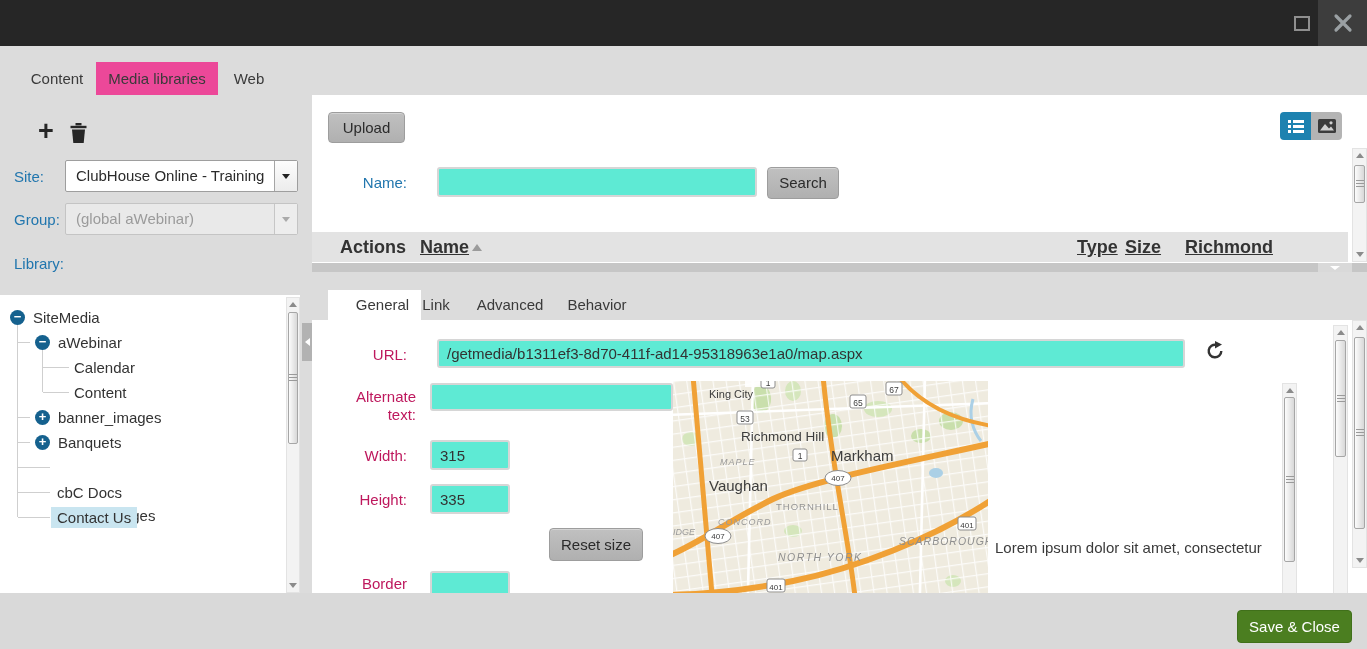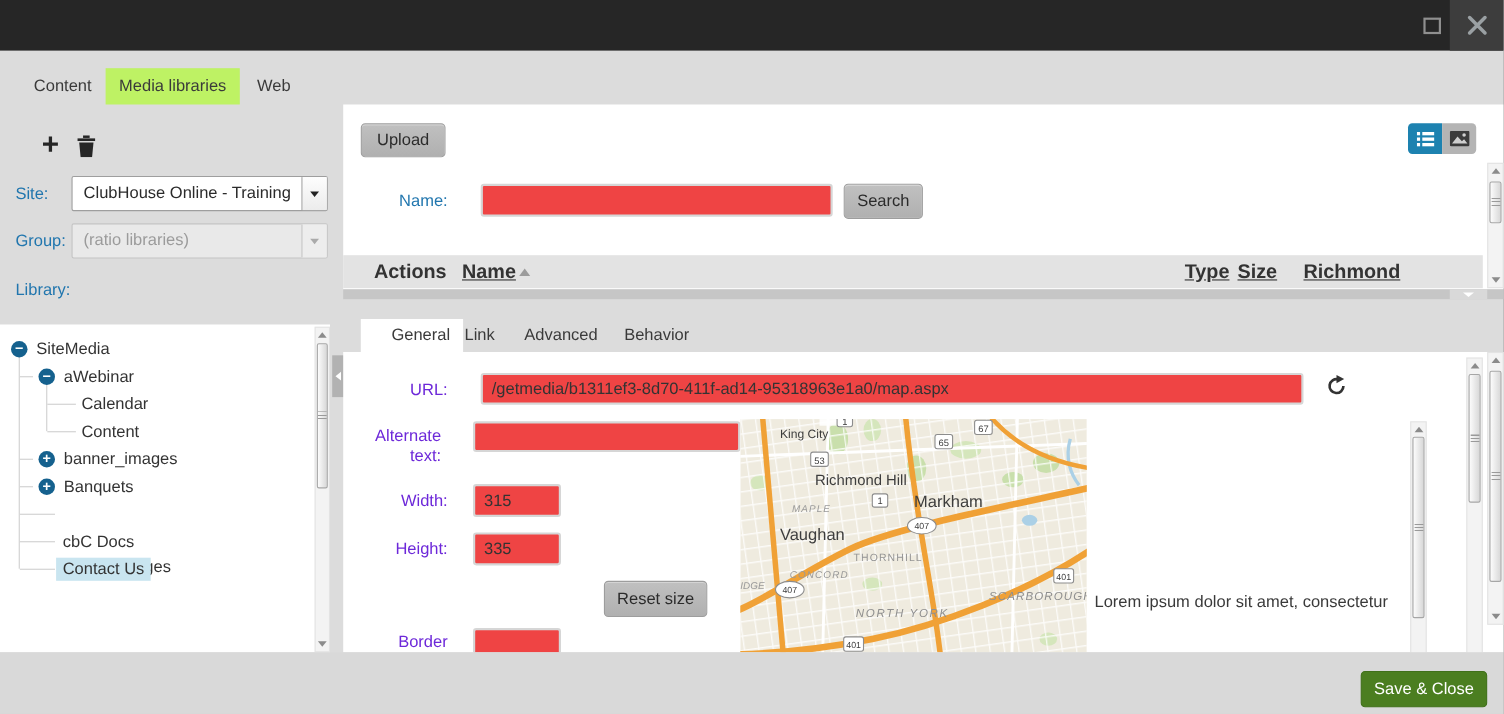--- a/index.html
+++ b/index.html
@@ -9,21 +9,21 @@
   .abs{position:absolute;}
 
   
   .hdr{position:absolute;left:0;top:0;width:1367px;height:46px;background:#262626;}
   .hdr-title{position:absolute;left:24px;top:10px;font-size:20px;font-weight:bold;color:#fff;letter-spacing:.2px;}
   .max-btn{position:absolute;left:1294px;top:16px;width:12px;height:11px;border:2px solid #8f8f8f;background:transparent;}
   .close-btn{position:absolute;left:1318px;top:0;width:49px;height:46px;background:#3d3d3d;display:flex;align-items:center;justify-content:center;cursor:pointer;}
 
   
   .ttab{position:absolute;top:62px;height:33px;line-height:33px;font-size:15px;color:#3a3a3a;text-align:center;}
-  .ttab.active{background:#bef264;}
+  .ttab.active{background:#ec4899;}
 
   
   .blue-lbl{color:#2176ae;font-size:15px;}
   .selectbox{position:absolute;height:30px;background:#fff;border:1px solid #9e9e9e;border-radius:2px;}
   .selectbox .val{position:absolute;left:10px;top:0;height:42px;line-height:30px;font-size:15px;color:#2b2b2b;white-space:nowrap;}
   .dd-btn{position:absolute;right:0;top:0;bottom:0;width:22px;border-left:1px solid #a5a5a5;
           background:linear-gradient(#fdfdfd,#ececec);display:flex;align-items:center;justify-content:center;}
   .tri-dn{width:0;height:0;border-left:4px solid transparent;border-right:4px solid transparent;border-top:5px solid #222;}
   .selectbox.disabled{background:#e9e9e9;border-color:#c4c4c4;}
   .selectbox.disabled .val{color:#9b9b9b;}
@@ -38,21 +38,21 @@
   .tline{position:absolute;background:#cfcfcf;}
   .sel-hl{background:#c9e5f0;padding:2px 6px;}
 
   
   .gbtn{position:absolute;background:linear-gradient(#c0c0c0,#b0b0b0);border:1px solid #9d9d9d;border-radius:4px;
         font-size:15px;color:#2b2b2b;text-align:center;box-shadow:inset 0 1px 0 #d4d4d4;cursor:pointer;}
   .greenbtn{position:absolute;background:#4b7e20;border:1px solid #40701a;border-radius:4px;color:#fff;
         font-size:15px;text-align:center;cursor:pointer;}
 
   
-  .tinput{position:absolute;background:#ef4444;border:2px solid #d6d6d6;border-radius:3px;font-size:15px;color:#333;
+  .tinput{position:absolute;background:#5eead4;border:2px solid #d6d6d6;border-radius:3px;font-size:15px;color:#333;
           padding:0 8px;font-family:"Liberation Sans",sans-serif;box-sizing:border-box;}
 
   
   .grid-hdr{position:absolute;left:312px;top:232px;width:1036px;height:30px;background:#e3e3e3;}
   .col-lbl{position:absolute;top:0;height:30px;line-height:30px;font-size:18px;font-weight:bold;color:#333;}
   .col-link{text-decoration:underline;cursor:pointer;}
   .tri-up-sort{position:absolute;top:12px;width:0;height:0;border-left:5px solid transparent;border-right:5px solid transparent;border-bottom:7px solid #9b9b9b;}
 
   
   .vscroll{position:absolute;background:#f3f3f3;border:1px solid #e3e3e3;box-sizing:border-box;}
@@ -62,21 +62,21 @@
   .sb-tri-dn{width:0;height:0;border-left:4px solid transparent;border-right:4px solid transparent;border-top:5px solid #8b8b8b;}
   .sb-thumb{position:absolute;left:1px;right:1px;border:1px solid #a6a6a6;border-radius:2px;
             background:linear-gradient(90deg,#fcfcfc,#d8d8d8);display:flex;align-items:center;justify-content:center;}
   .sb-grip{width:8px;height:8px;background:repeating-linear-gradient(to bottom,#9a9a9a 0,#9a9a9a 1px,transparent 1px,transparent 3px);}
 
   
   .ptab{position:absolute;top:290px;height:30px;line-height:30px;font-size:15px;color:#3a3a3a;text-align:center;}
   .ptab.active{background:#fff;}
 
   .props-panel{position:absolute;left:312px;top:320px;width:1055px;height:273px;background:#fff;overflow:hidden;}
-  .form-lbl{position:absolute;width:87px;text-align:right;color:#6d28d9;font-size:15px;line-height:18px;}
+  .form-lbl{position:absolute;width:87px;text-align:right;color:#be185d;font-size:15px;line-height:18px;}
 </style>
 </head>
 <body>
 
 <div id="root">
 
   <div class="hdr">
     <div class="max-btn"></div>
     <div class="close-btn">
       <svg width="22" height="22" viewBox="0 0 22 22">
@@ -101,21 +101,21 @@
   <div class="blue-lbl abs" style="left:14px;top:168px;">Site:</div>
   <div class="selectbox" style="left:65px;top:160px;width:231px;">
     <span class="val">ClubHouse Online - Training</span>
     <span class="dd-btn">
         <span class="tri-dn"></span>
       </span>
   </div>
 
   <div class="blue-lbl abs" style="left:14px;top:211px;">Group:</div>
   <div class="selectbox disabled" style="left:65px;top:203px;width:231px;">
-    <span class="val">(ratio libraries)</span>
+    <span class="val">(global aWebinar)</span>
     <span class="dd-btn">
         <span class="tri-dn"></span>
       </span>
   </div>
 
   <div class="blue-lbl abs" style="left:14px;top:255px;">Library:</div>
 
   <div class="tree-panel">
 
     <div class="tline" style="left:17px;top:27px;width:1px;height:195px;"></div>
@@ -228,21 +228,21 @@
 
     <div class="form-lbl" style="left:8px;top:26px;">URL:</div>
     <input class="tinput" style="left: 125px; top: 19px; width: 748px; height: 29px;" value="/getmedia/b1311ef3-8d70-411f-ad14-95318963e1a0/map.aspx">
     <div class="abs" style="left:893px;top:21px;">
       <svg width="20" height="20" viewBox="0 0 20 20">
         <path d="M16.3 10 A6.3 6.3 0 1 1 11.5 3.9" fill="none" stroke="#333" stroke-width="2.4"></path>
         <polygon points="10,0 17,3.6 10,7.4" fill="#333"></polygon>
       </svg>
     </div>
 
-    <div class="form-lbl" style="left:2px;top:68px;">Alternate text:</div>
+    <div class="form-lbl" style="left:17px;top:68px;">Alternate text:</div>
     <input class="tinput" style="left: 118px; top: 63px; width: 243px; height: 28px;" value="">
 
     <div class="form-lbl" style="left:8px;top:127px;">Width:</div>
     <input class="tinput" style="left: 118px; top: 120px; width: 80px; height: 30px;" value="315">
 
     <div class="form-lbl" style="left:8px;top:171px;">Height:</div>
     <input class="tinput" style="left: 118px; top: 164px; width: 80px; height: 30px;" value="335">
 
     <div class="gbtn" style="left:237px;top:208px;width:92px;height:31px;line-height:31px;">Reset size</div>
 

